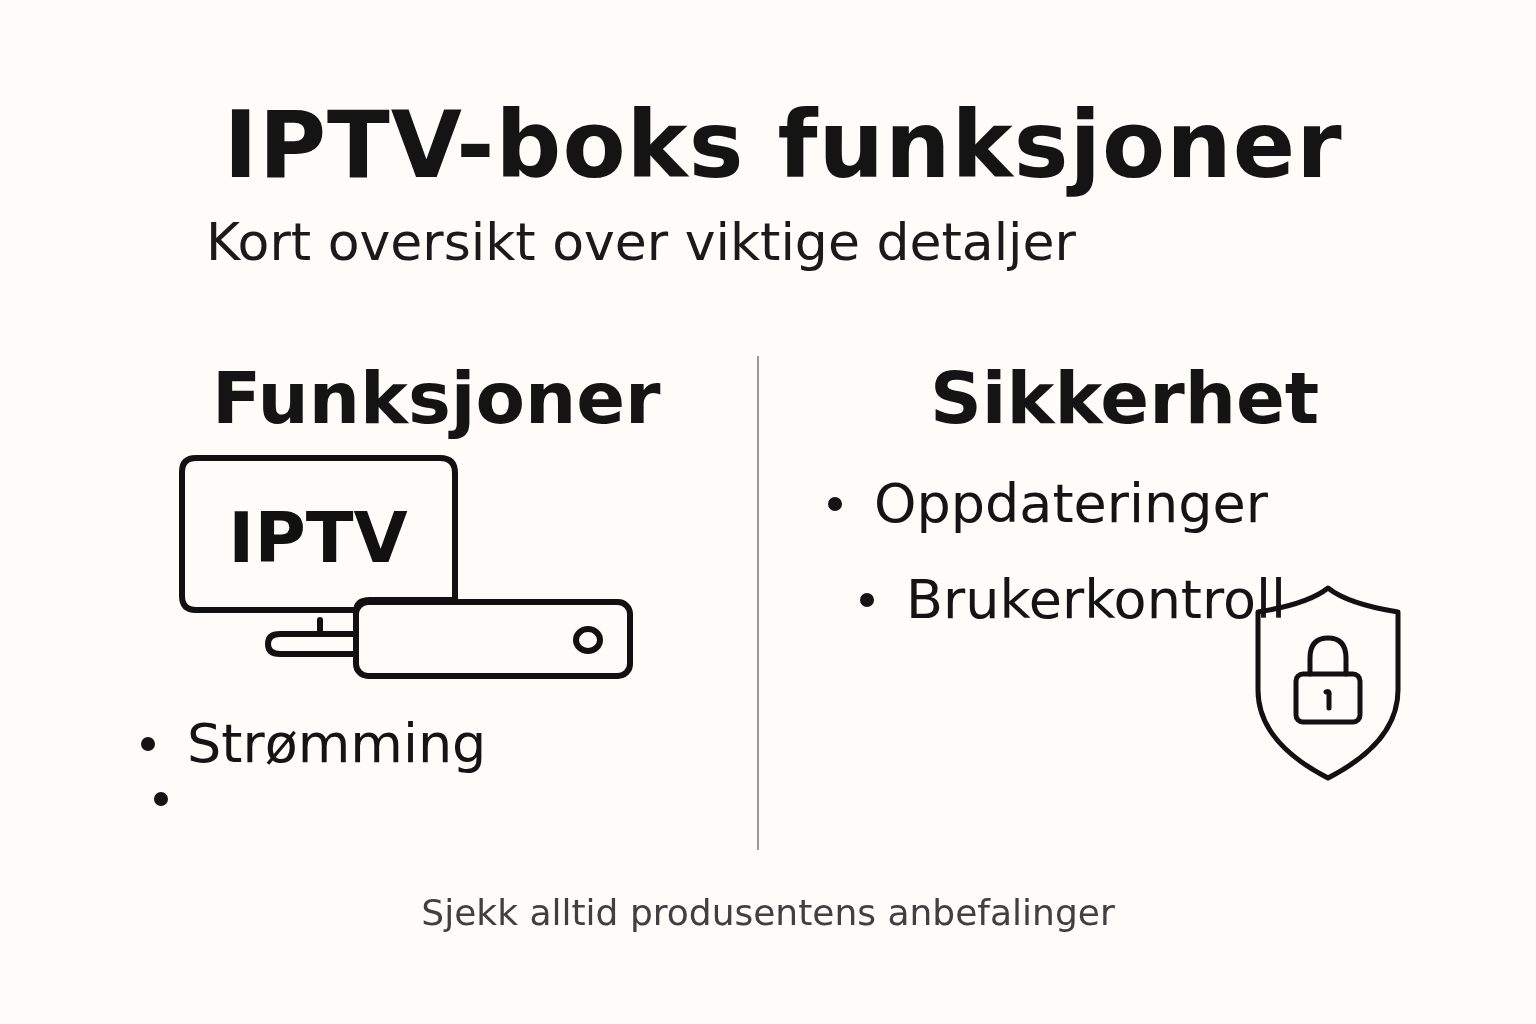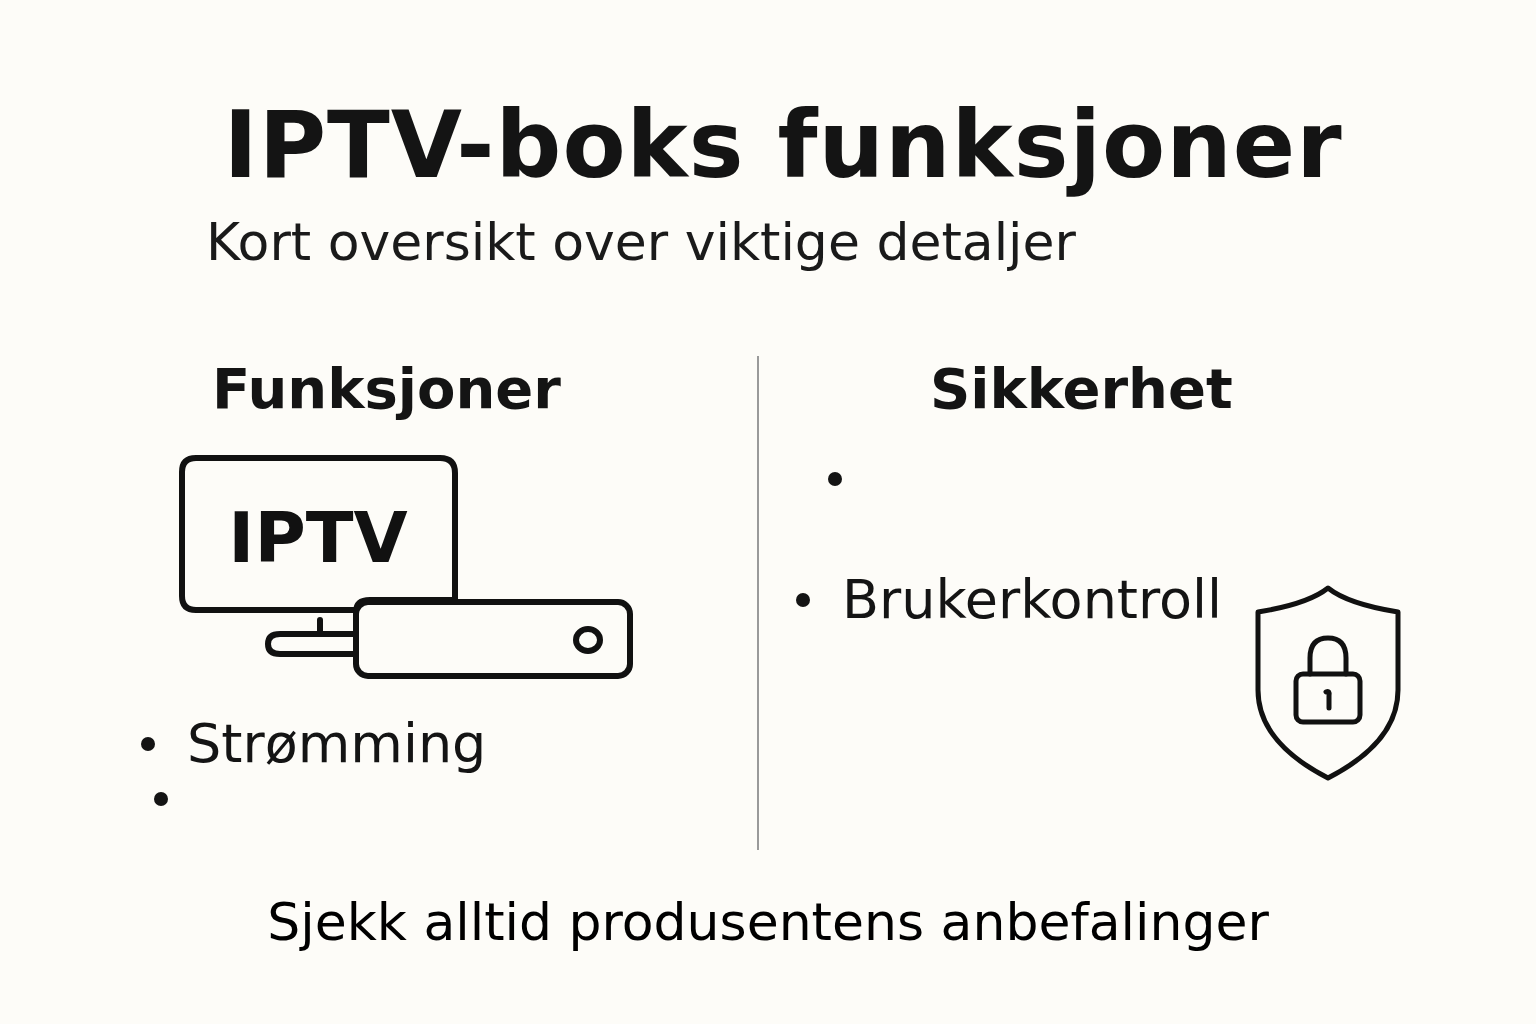--- a/index.html
+++ b/index.html
@@ -13,33 +13,33 @@
     .title {
       left: 0; width: 1536px; top: 92px; text-align: center;
       font-size: 92px; font-weight: bold; letter-spacing: 1px;
       color: #141414;
       padding-left: 15px;
     }
     .subtitle {
       left: 0; width: 1282px; top: 212px; text-align: center;
       font-size: 52px; color: #1a1a1a;
     }
-    .col-heading { font-size: 56px; font-weight: bold; color: #141414; }
+    .col-heading { font-size: 72px; font-weight: bold; color: #141414; }
     .h-left { left: 212px; top: 356px; }
     .h-right { left: 930px; top: 356px; }
     .divider { left: 757px; top: 356px; width: 2px; height: 494px; background: #9a9a9a; }
     .bullet-item { font-size: 54px; color: #141414; display: flex; align-items: center; }
     .bullet-item .dot { display: inline-block; width: 14px; height: 14px; border-radius: 50%; background: #141414; margin-right: 32px; }
     .b-l1 { left: 141px; top: 712px; }
     .b-l2 { left: 154px; top: 792px; }
     .b-r1 { left: 828px; top: 472px; }
-    .b-r2 { left: 796px; top: 568px; }
+    .b-r2 { left: 860px; top: 568px; }
     .footer {
       left: 0; width: 1536px; top: 892px; text-align: center;
-      font-size: 52px; color: #000000;
+      font-size: 36px; color: #404040;
     }
     .tv-icon { left: 170px; top: 444px; text-align: right; }
     .shield-icon { left: 1248px; top: 582px; }
     .tv-label { font-family: "DejaVu Sans", sans-serif; font-weight: bold; }
   </style>
 </head>
 <body>
 
 <div class="abs title">IPTV-boks funksjoner</div>
 <div class="abs subtitle">Kort oversikt over viktige detaljer</div>
@@ -69,20 +69,21 @@
 <div class="abs bullet-item b-l2">
   <span class="dot"></span>
 </div>
 
 <div class="abs divider"></div>
 
 <div class="abs col-heading h-right">Sikkerhet</div>
 
 <div class="abs bullet-item b-r1">
   <span class="dot"></span>
+  <span>Oppdateringer</span>
 </div>
 <div class="abs bullet-item b-r2">
   <span class="dot"></span>
   <span>Brukerkontroll</span>
 </div>
 
 <div class="abs shield-icon">
   <svg width="160" height="204" viewBox="0 0 160 204">
     <g fill="none" stroke="#111" stroke-width="5" stroke-linejoin="round" stroke-linecap="round">
       <path d="M80 6 Q60 22 10 30 V108 Q10 160 80 196 Q150 160 150 108 V30 Q100 22 80 6 Z"></path>

